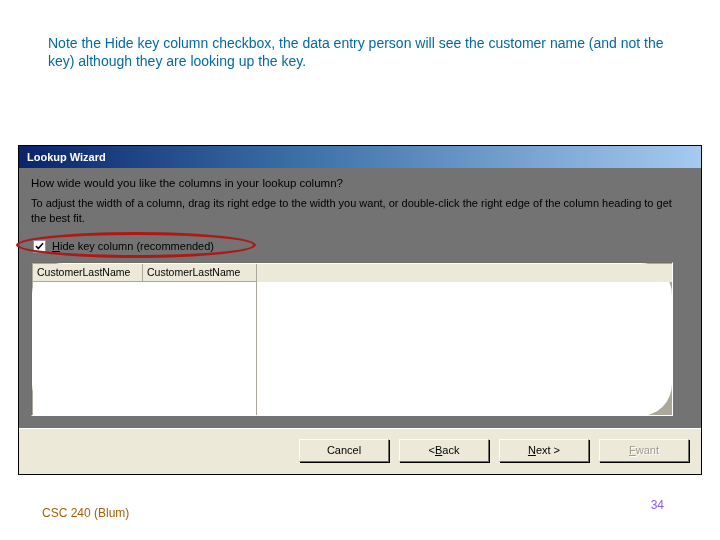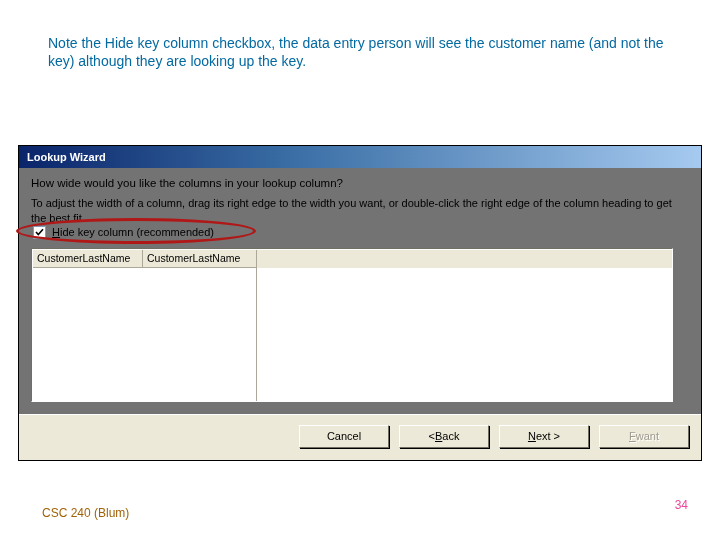--- a/index.html
+++ b/index.html
@@ -23,23 +23,23 @@
   .footer-left {
     position: absolute;
     bottom: 20px;
     left: 42px;
     font-size: 12px;
     color: #a16207;
   }
   .footer-right {
     position: absolute;
     bottom: 28px;
-    right: 32px;
+    right: 56px;
     font-size: 12px;
-    color: #ec4899;
+    color: #8b5cf6;
     text-align: right;
   }
   .dialog {
     position: absolute;
     top: 145px;
     left: 18px;
     width: 684px;
     background: #737373;
     border: 1px solid #000;
     font-family: Tahoma, sans-serif;
@@ -59,20 +59,21 @@
   .dialog-body {
     padding: 9px 28px 12px 12px;
   }
   .prompt {
     font-size: 11.5px;
     margin-bottom: 7px;
   }
   .instructions {
     font-size: 11px;
     line-height: 1.35;
+    margin-bottom: 14px;
   }
   .checkbox-row {
     display: flex;
     align-items: center;
     gap: 6px;
     margin-bottom: 9px;
     padding-left: 2px;
     position: relative;
   }
   .checkbox {
@@ -103,20 +104,21 @@
     border-bottom: 1px solid #fff;
     border-right: 1px solid #fff;
     background: #aca899;
     height: 154px;
     overflow: hidden;
   }
   .grid-inner {
     background: #fff;
     border-top: 1px solid #fff;
     border-left: 1px solid #fff;
+    border-radius: 32px;
   }
   .grid-header {
     display: flex;
     background: #ece9d8;
     height: 18px;
   }
   .grid-header-cell {
     border-right: 1px solid #aca899;
     border-bottom: 1px solid #aca899;
     padding: 2px 4px;

